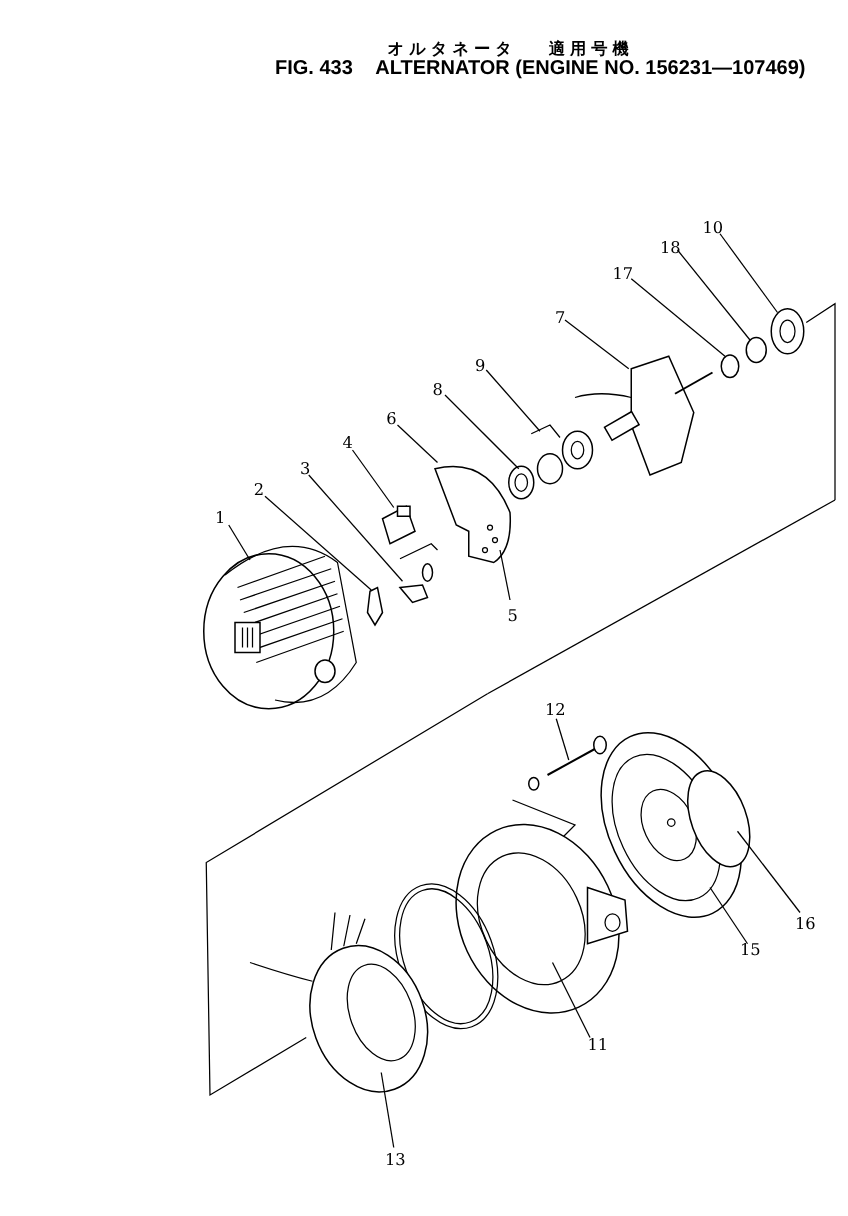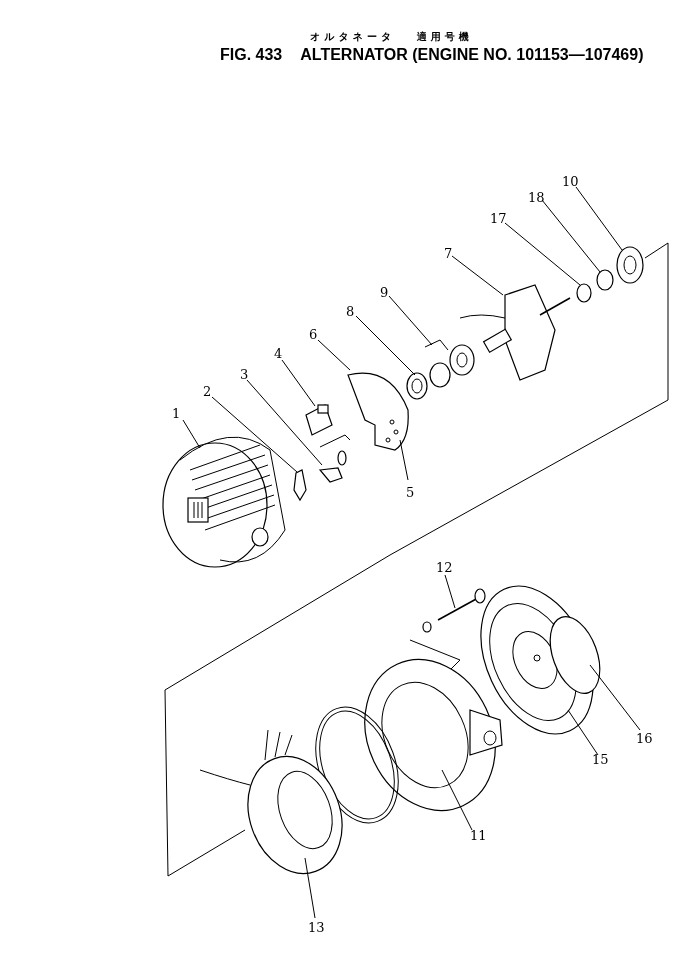--- a/index.html
+++ b/index.html
@@ -1,31 +1,31 @@
 <!DOCTYPE html>
 <html><head>
 <meta charset="utf-8">
 <style>
   html, body { margin: 0; padding: 0; background: #ffffff; }
   body { width: 678px; height: 973px; position: relative; overflow: hidden; font-family: "Liberation Sans", sans-serif; color: #000; }
-  .title-jp { position: absolute; left: 310px; top: 30px; font-size: 10px; font-weight: bold; letter-spacing: 4px; font-family: "DejaVu Sans", sans-serif; text-align: right; }
+  .title-jp { position: absolute; left: 310px; top: 30px; font-size: 13px; font-weight: bold; letter-spacing: 4px; font-family: "DejaVu Sans", sans-serif; text-align: right; }
   .title-main { position: absolute; left: 220px; top: 46px; font-size: 16px; font-weight: bold; font-family: "Liberation Sans", sans-serif; white-space: nowrap; }
   .title-main .gap { display: inline-block; width: 18px; }
   svg#diagram { position: absolute; left: 0; top: 0; }
   .callout { font-family: "DejaVu Serif", serif; font-size: 13px; fill: #000; }
   .ln { stroke: #000; stroke-width: 1; fill: none; }
   .thk { stroke: #000; stroke-width: 1.6; fill: none; }
   .fillw { stroke: #000; stroke-width: 1.2; fill: #fff; }
 </style>
 </head>
 <body>
 
 <div class="title-jp">オルタネータ　 適用号機</div>
 <div class="title-main">
-  <span>FIG. 433</span><span class="gap"></span><span>ALTERNATOR (ENGINE NO. 101153—107469)</span>
+  <span>FIG. 433</span><span class="gap"></span><span>ALTERNATOR (ENGINE NO. 156231—107469)</span>
 </div>
 
 <svg id="diagram" width="678" height="973" viewBox="0 0 678 973">
 
   <g>
     <polyline class="ln" points="645,258 668,243 668,400"></polyline>
     <line class="ln" x1="668" y1="400" x2="390" y2="555"></line>
   </g>
 
   <g>

